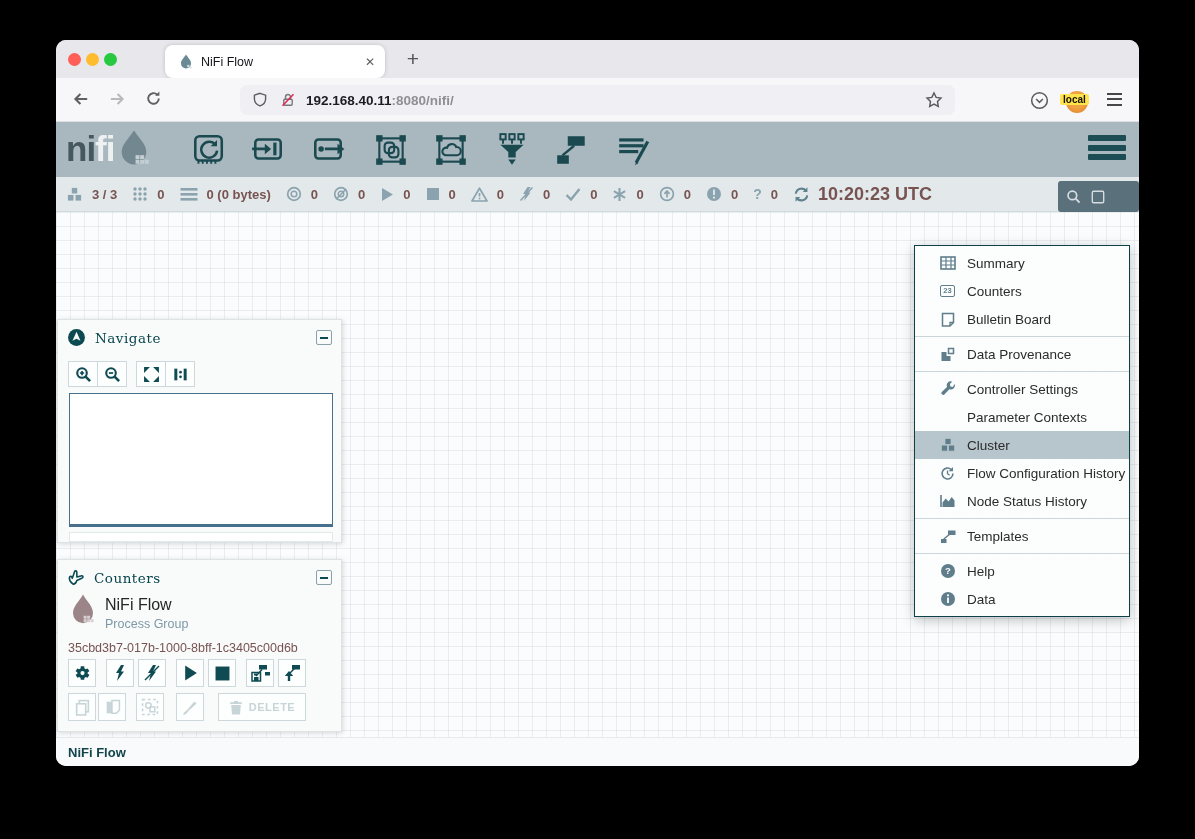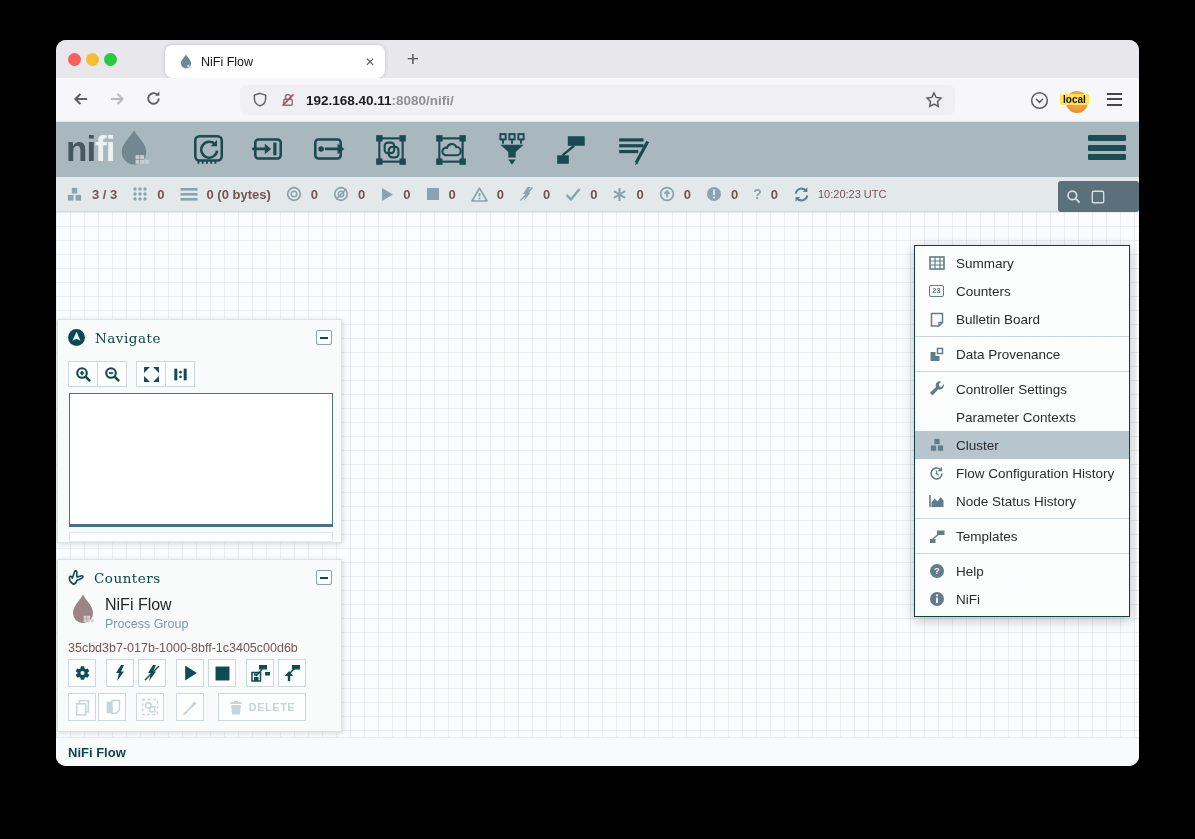--- a/index.html
+++ b/index.html
@@ -30,21 +30,21 @@
   .logo { position:absolute; left:10px; top:7px; font-weight:bold; font-size:35px; letter-spacing:-1px; display:flex; align-items:center; }
   .logo .ni { color:#46585f; } .logo .fi { color:#eef1f2; }
   .tool-ic { position:absolute; top:10px; color:#1b4950; }
   .nf-burger { position:absolute; right:13px; top:13px; cursor:pointer; }
   .nf-burger div { width:38px; height:6px; border-radius:1px; background:#1c4d55; margin-bottom:3.5px; }
 
   .statusbar { position:absolute; left:0; top:55px; width:100%; height:35px; background:#e3e9eb; border-bottom:1px solid #d2dbdf; display:flex; align-items:center; padding-left:10px; white-space:nowrap; }
   .stat { display:inline-flex; align-items:center; margin-right:15px; color:#8ba3ae; }
   .stat .cnt { margin-left:9px; font-size:13px; font-weight:bold; color:#775351; }
   .stat-q { font-size:14px; font-weight:bold; color:#8ba3ae; }
-  .time { font-size:11px; font-weight:normal; color:#775351; margin-left:8px; }
+  .time { font-size:18px; font-weight:bold; color:#775351; margin-left:8px; }
   .search-box { position:absolute; left:1002px; top:59px; width:81px; height:31px; background:#5a717b; border-radius:3px; z-index:5; display:flex; align-items:center; padding-left:8px; gap:10px; }
 
   .canvas { position:absolute; left:0; top:90px; width:100%; height:525px;
     background-color:#fbfcfd;
     background-image:linear-gradient(to right, rgba(140,165,178,.16) 1px, transparent 1px),
                      linear-gradient(to bottom, rgba(140,165,178,.16) 1px, transparent 1px);
     background-size:14px 14px; }
   .breadcrumb { position:absolute; left:0; top:615px; width:100%; height:29px; background:#f9fafb; border-top:1px solid #e7eaec; display:flex; align-items:center; padding-left:12px; }
   .breadcrumb span { font-size:13px; font-weight:bold; color:#10454b; }
 
@@ -64,21 +64,21 @@
   .op-drop { position:absolute; left:10px; top:33px; }
   .op-name { position:absolute; left:47px; top:36px; font-size:16px; color:#262626; }
   .op-type { position:absolute; left:47px; top:57px; font-size:12.5px; color:#7d98a6; }
   .op-id   { position:absolute; left:10px; top:81px; font-size:12.5px; color:#775351; }
   .ob { width:28px; height:28px; background:#fdfefe; border:1px solid #ccd8db; display:flex; align-items:center; justify-content:center; color:#0f4b52; position:absolute; }
   .ob.dis { color:#c7d5d9; }
   .del-btn { position:absolute; width:88px; height:28px; background:#fdfefe; border:1px solid #ccd8db; color:#c7d5d9; display:flex; align-items:center; justify-content:center; gap:6px; font-size:11px; font-weight:bold; letter-spacing:.5px; }
 
   
   .gmenu { position:absolute; left:858px; top:123px; width:216px; background:rgba(252,253,253,.94); border:1px solid #0b4147; box-shadow:0 3px 12px rgba(0,0,0,.25); z-index:50; padding:3px 0; }
-  .mi { height:28px; display:flex; align-items:center; padding-left:12px; cursor:pointer; }
+  .mi { height:28px; display:flex; align-items:center; padding-left:23px; cursor:pointer; }
   .mi.sel { background:#b7c5cc; }
   .mi-ic { width:19px; display:flex; justify-content:center; color:#5f7d8a; }
   .mi-label { margin-left:10px; font-size:13.5px; color:#2b2b2b; }
   .msep { height:1px; background:#ccd6da; margin:3px 0; }
   .counter-box { border:1.5px solid #5f7d8a; border-radius:2px; font-size:7.5px; font-weight:bold; color:#5f7d8a; padding:1px 2px; line-height:1; }
   svg { display:block; }
 </style>
 </head>
 <body>
 
@@ -612,18 +612,18 @@
         <span class="mi-label">Help</span>
         </div>
       <div class="mi">
         <span class="mi-ic">
             <svg width="16" height="16" viewBox="0 0 16 16">
               <circle cx="8" cy="8" r="7" fill="currentColor"></circle>
               <rect x="7.1" y="6.5" width="1.8" height="5.5" fill="#fcfdfd"></rect>
               <circle cx="8" cy="4.3" r="1.1" fill="#fcfdfd"></circle>
             </svg>
           </span>
-        <span class="mi-label">NiFi</span>
+        <span class="mi-label">Data</span>
         </div>
     </div>
 
   </div>
 </div>
 
 </body></html>

